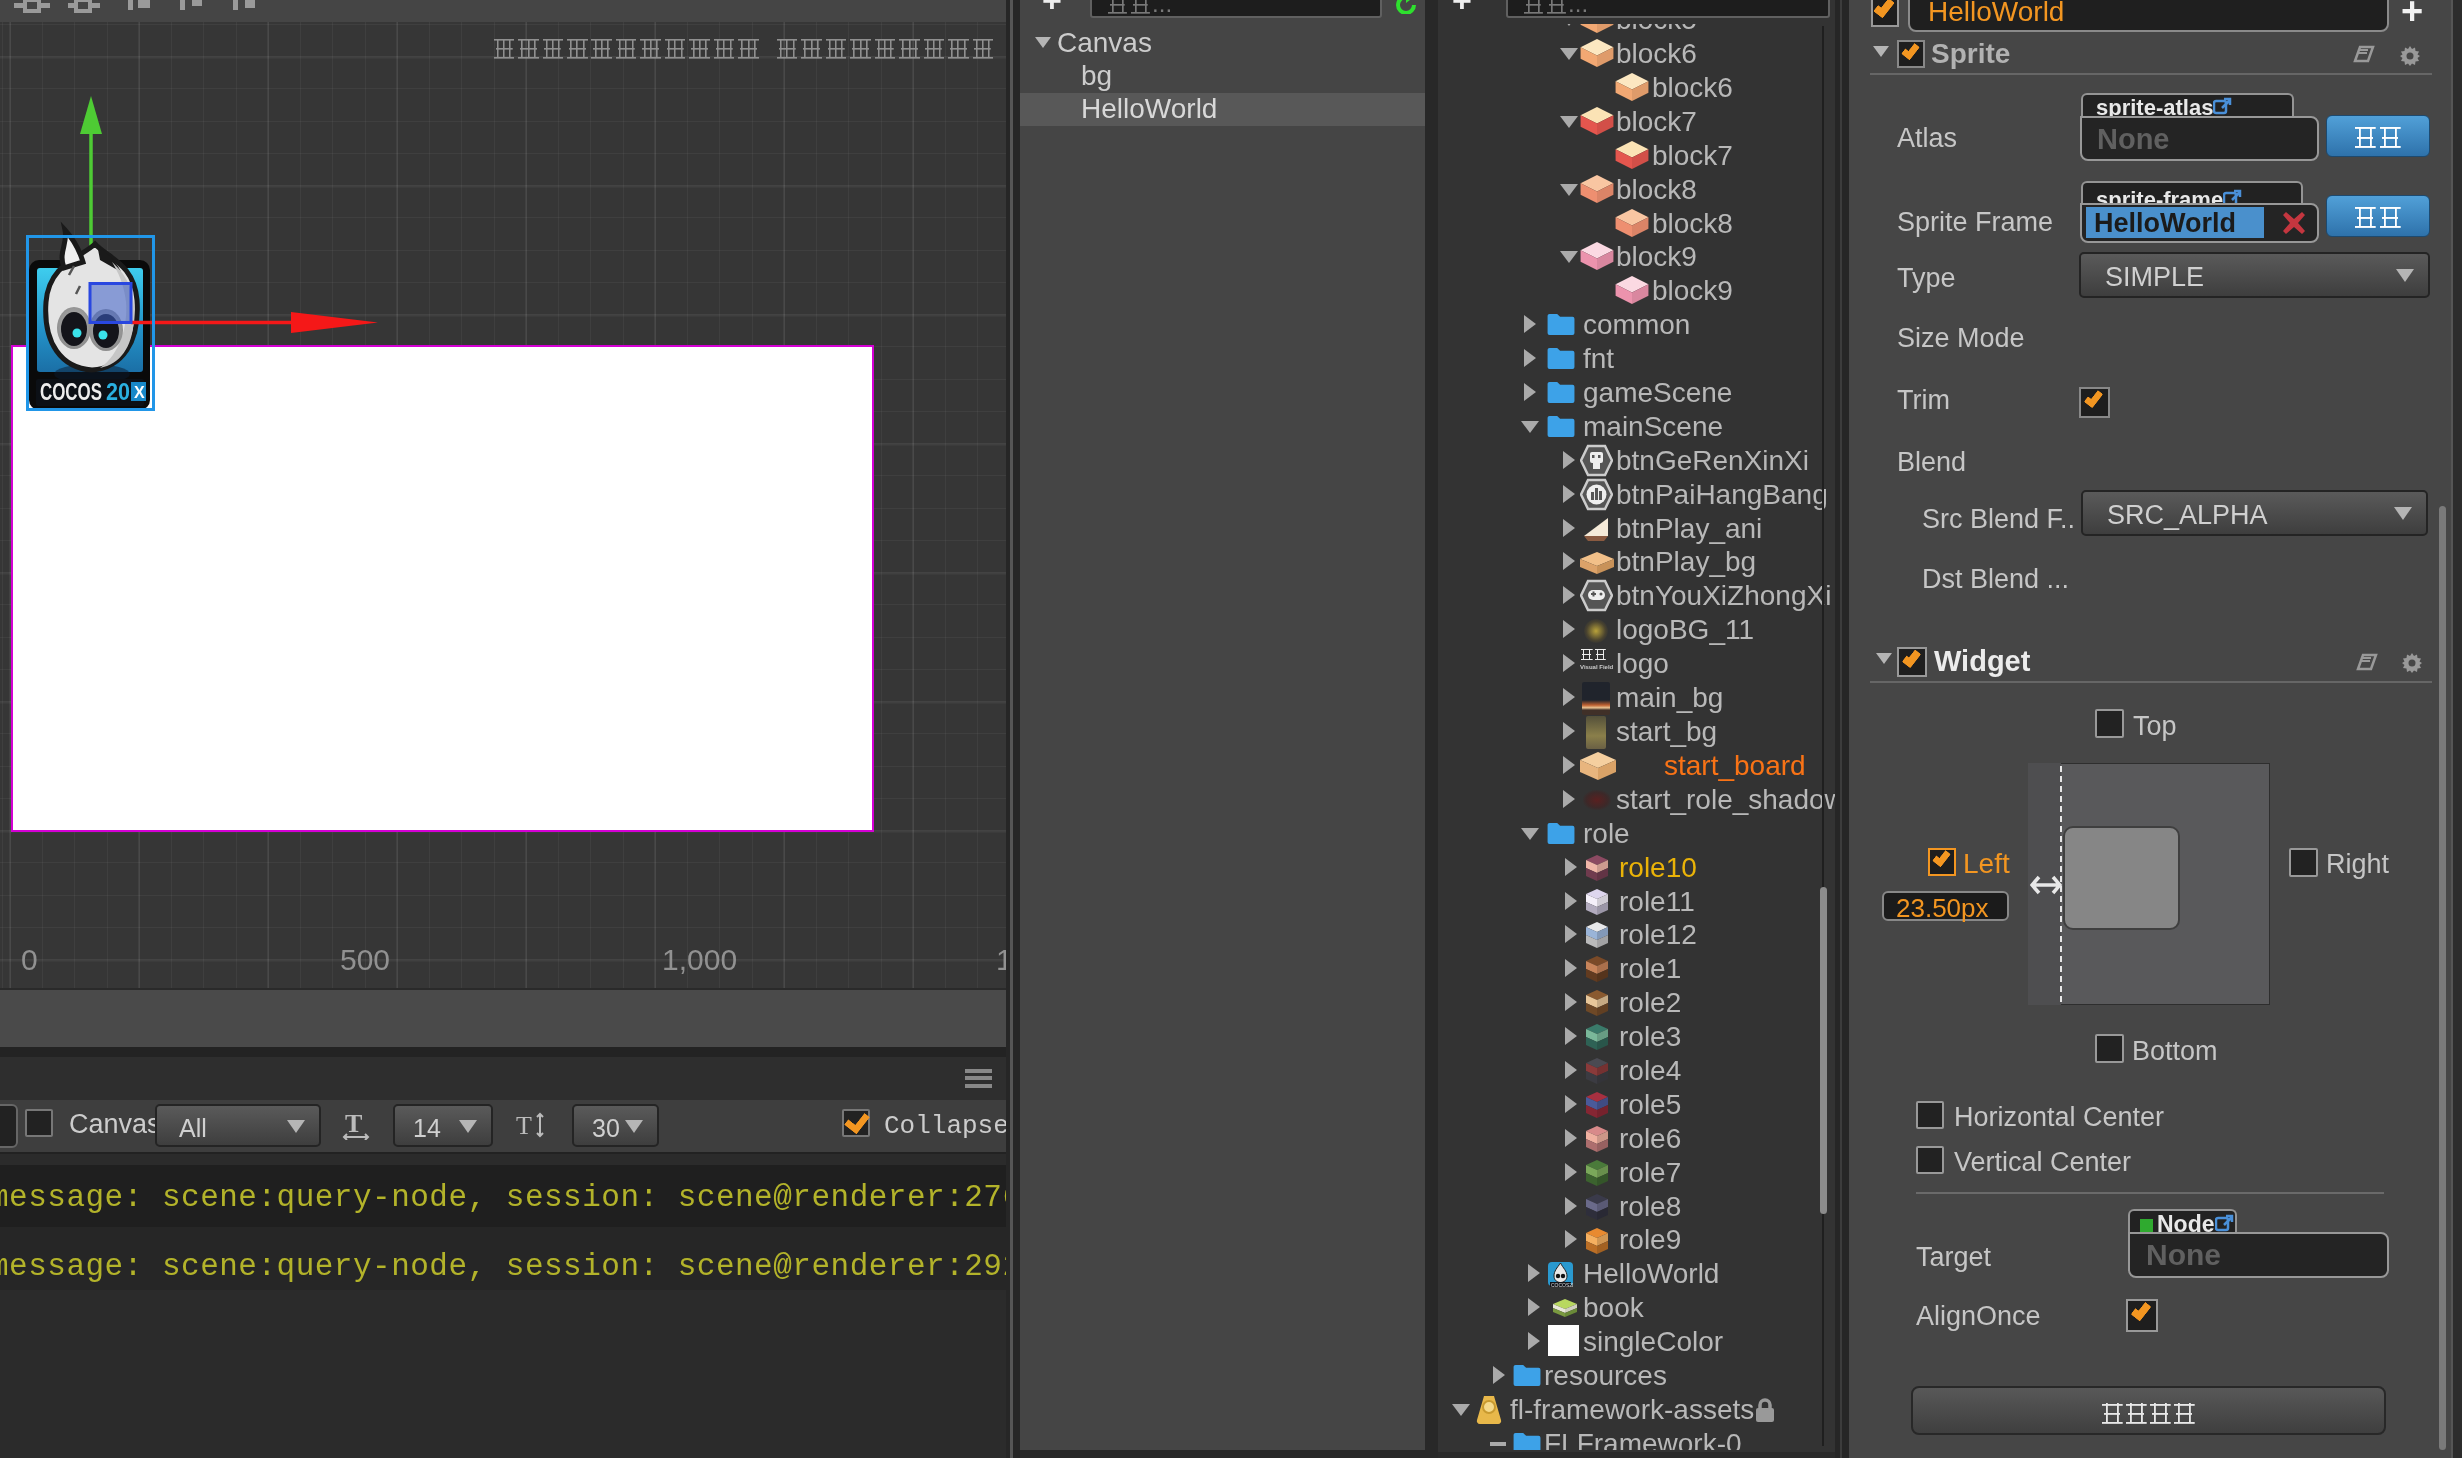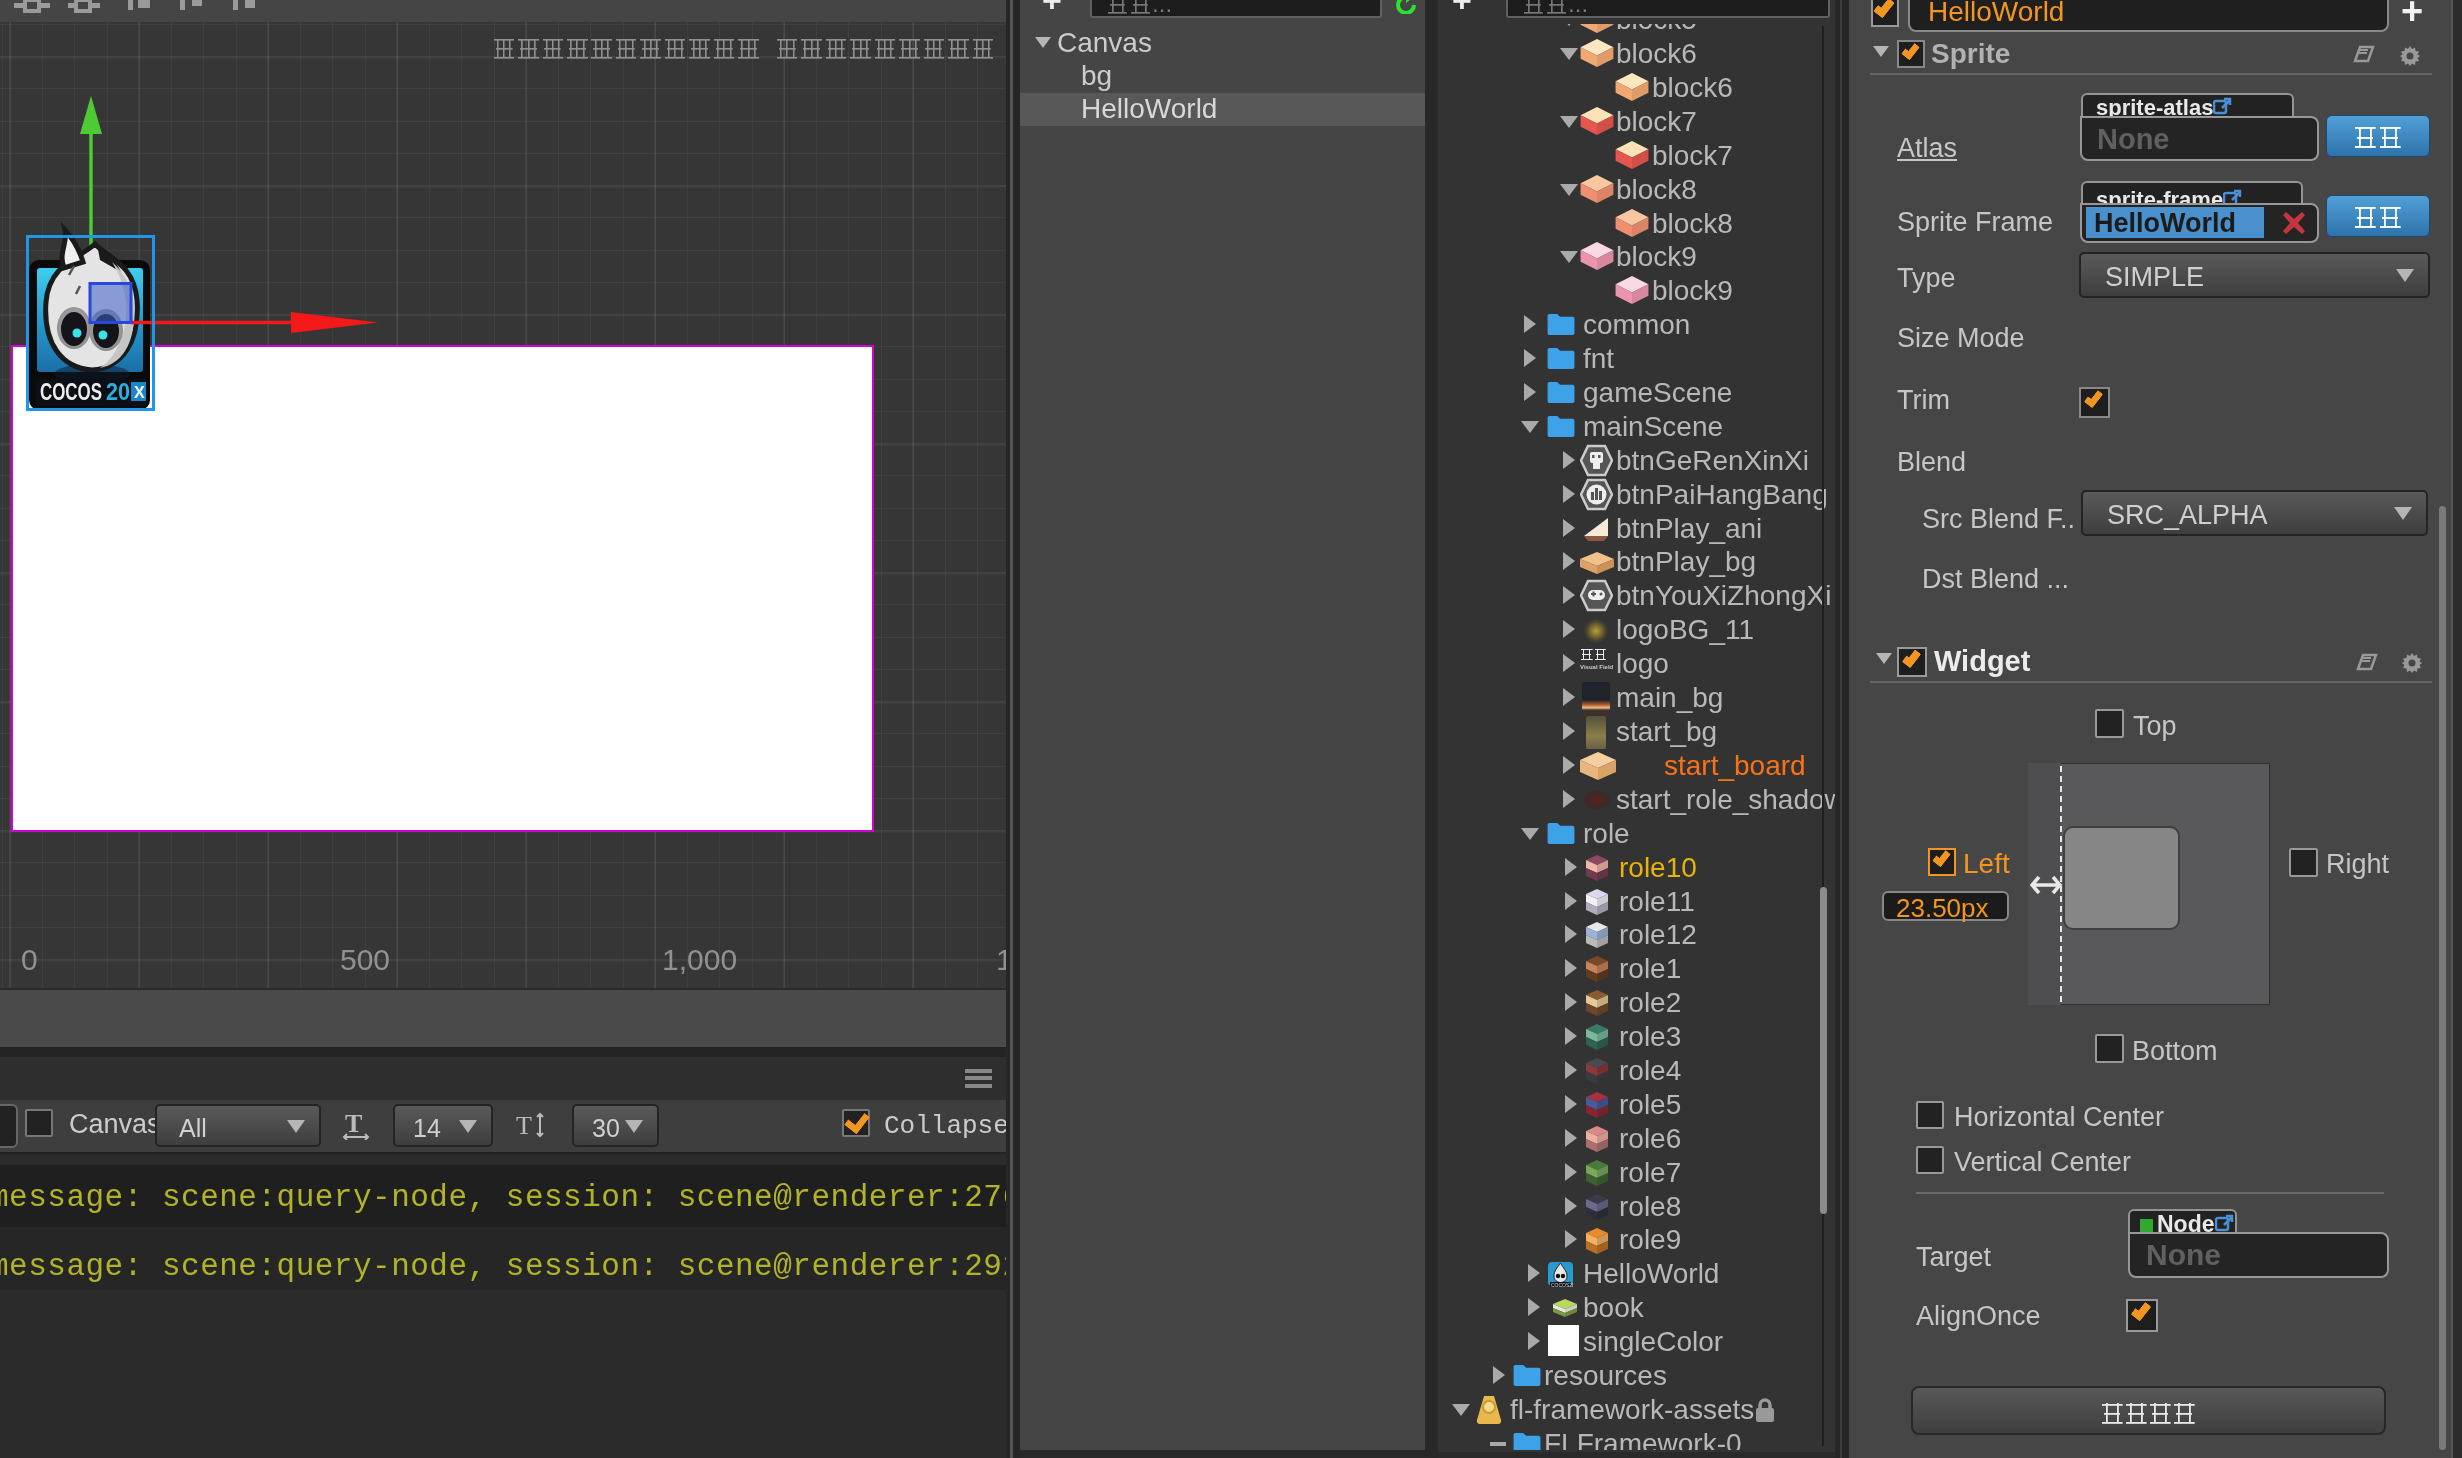--- a/index.html
+++ b/index.html
@@ -512,21 +512,21 @@
 <div class="abs" style="left:82px;top:38px;color:#b2b2b2;font-size:28px;font-weight:bold;">Sprite</div>
 <div class="abs" style="left:504px;top:45px;"><svg width="22" height="18" viewBox="0 0 22 18">
         <path d="M2 16 L7 2 H20 L15 16 Z" fill="none" stroke="#999" stroke-width="2.5"></path>
         <path d="M2 16 H15 M5 5 h10 M4 8 h10" stroke="#999" stroke-width="2"></path>
       </svg></div>
 <div class="abs" style="left:551px;top:46px;"><svg width="20" height="20" viewBox="0 0 20 20">
         <path d="M10 0 L12 3 L15 1.5 L15.5 5 L19 5.5 L17.5 8.5 L20 10 L17.5 12 L19 15 L15.5 15.5 L15 19 L12 17.5 L10 20 L8 17.5 L5 19 L4.5 15.5 L1 15 L2.5 12 L0 10 L2.5 8.5 L1 5.5 L4.5 5 L5 1.5 L8 3 Z" fill="#999"></path>
         <circle cx="10" cy="10" r="3.5" fill="#464646"></circle>
       </svg></div>
 <div class="abs" style="left:21px;top:73px;width:562px;height:2px;background:#666;"></div>
-<div class="lbl" style="left:48px;top:133px;text-decoration:underline;">Atlas</div>
+<div class="lbl" style="left:48px;top:123px;">Atlas</div>
 <div class="tag" style="left:232px;top:93px;width:213px;height:23px;padding:0 0 0 13px;">sprite-atlas<svg width="20" height="20" viewBox="0 0 20 20" style="vertical-align:-2px;">
         <rect x="1" y="4" width="12" height="12" rx="2" fill="none" stroke="#4a90d9" stroke-width="2.5"></rect>
         <path d="M9 11 L17 3 M11 2 h6 v6" stroke="#4a90d9" stroke-width="2.5" fill="none"></path>
       </svg></div>
 <div class="dinp" style="left:231px;top:116px;width:239px;height:45px;border-radius:0 8px 8px 8px;color:#606060;font-size:29px;font-weight:bold;padding:5px 0 0 15px;">None</div>
 <div class="bluebtn" style="left:477px;top:115px;width:104px;height:42px;padding-top:6px;"><span class="cjs"></span><span class="cjs"></span></div>
 <div class="lbl" style="left:48px;top:207px;">Sprite Frame</div>
 <div class="tag" style="left:232px;top:181px;width:222px;height:23px;padding:4px 0 0 13px;">sprite-frame<svg width="20" height="20" viewBox="0 0 20 20" style="vertical-align:-2px;">
         <rect x="1" y="4" width="12" height="12" rx="2" fill="none" stroke="#4a90d9" stroke-width="2.5"></rect>
         <path d="M9 11 L17 3 M11 2 h6 v6" stroke="#4a90d9" stroke-width="2.5" fill="none"></path>

